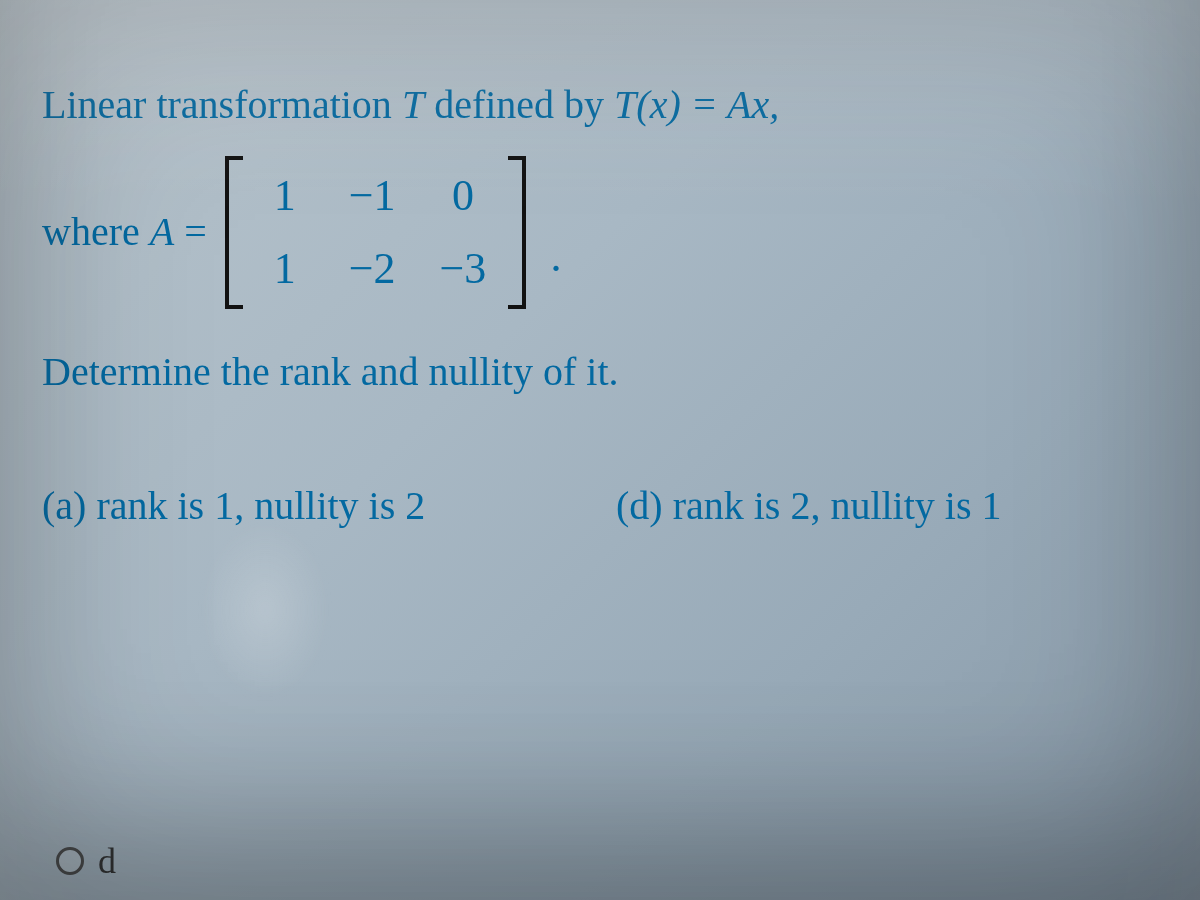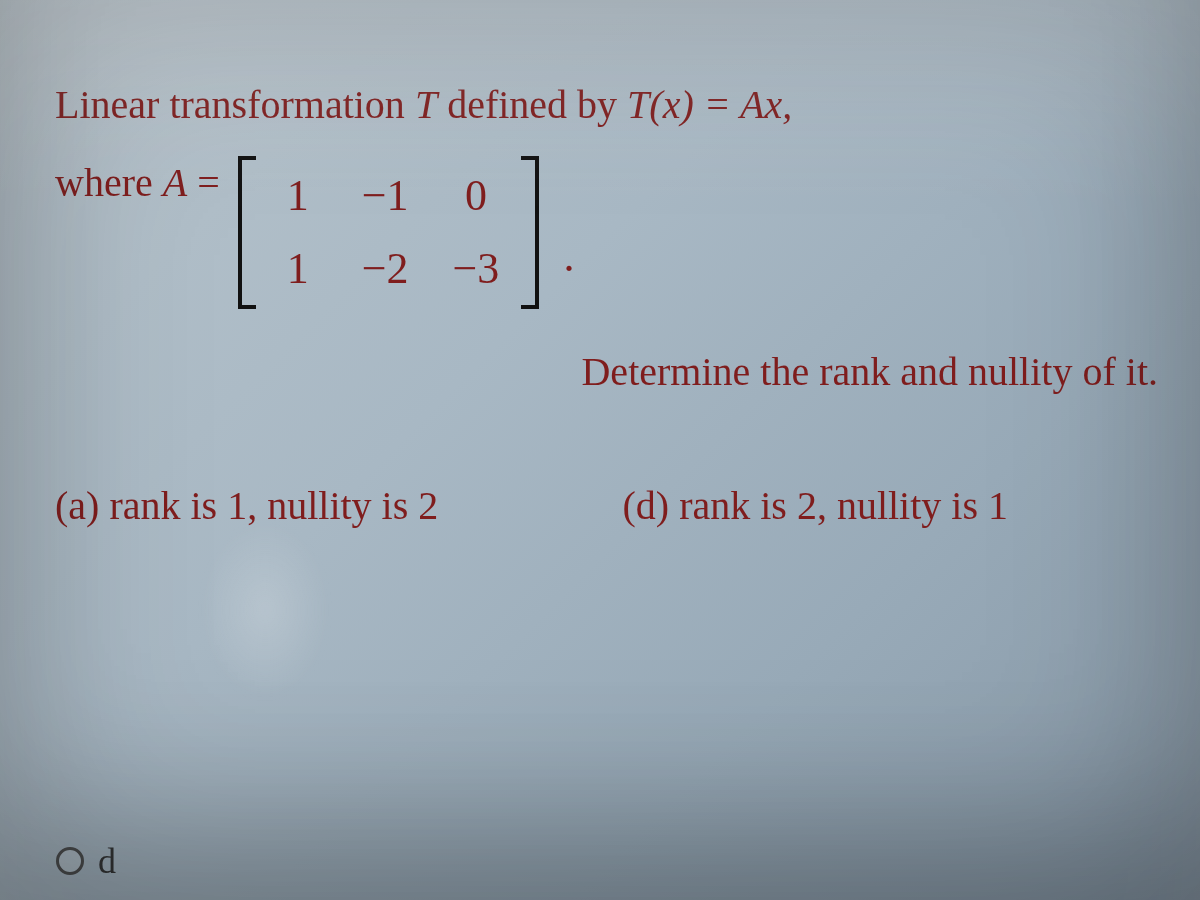--- a/index.html
+++ b/index.html
@@ -27,40 +27,41 @@
   
   .band {
     position: absolute;
     top: 0; left: 0; right: 0;
     height: 300px;
     background: linear-gradient(180deg, rgba(255,255,255,0.08), rgba(0,0,0,0) 70%);
     pointer-events: none;
   }
   .content {
     position: absolute;
-    left: 55px;
+    left: 42px;
     right: 42px;
     top: 78px;
     font-size: 40px;
     line-height: 1.35;
-    color: #7f1d1d;
+    color: #0369a1;
   }
   .line1 {
     margin-bottom: 24px;
     white-space: nowrap;
   }
   .times-italic {
     font-family: 'Times New Roman', Georgia, serif;
     font-style: italic;
   }
   .math {
     font-family: 'Times New Roman', Georgia, serif;
   }
   .where-row {
     display: flex;
+    align-items: center;
     gap: 18px;
     margin-bottom: 36px;
     margin-top: 10px;
   }
   .matrix {
     display: inline-flex;
     align-items: stretch;
     font-family: 'Times New Roman', Georgia, serif;
     font-size: 44px;
   }
@@ -106,21 +107,20 @@
   .period {
     font-size: 44px;
     margin-left: 6px;
     align-self: flex-end;
     padding-bottom: 22px;
     font-family: 'Times New Roman', serif;
   }
   .determine {
     margin-top: 18px;
     margin-bottom: 80px;
-    text-align: right;
   }
   .options {
     display: grid;
     grid-template-columns: 1fr 1fr;
     row-gap: 110px;
     column-gap: 40px;
     font-size: 40px;
     gap: 32px;
   }
   .opt {

